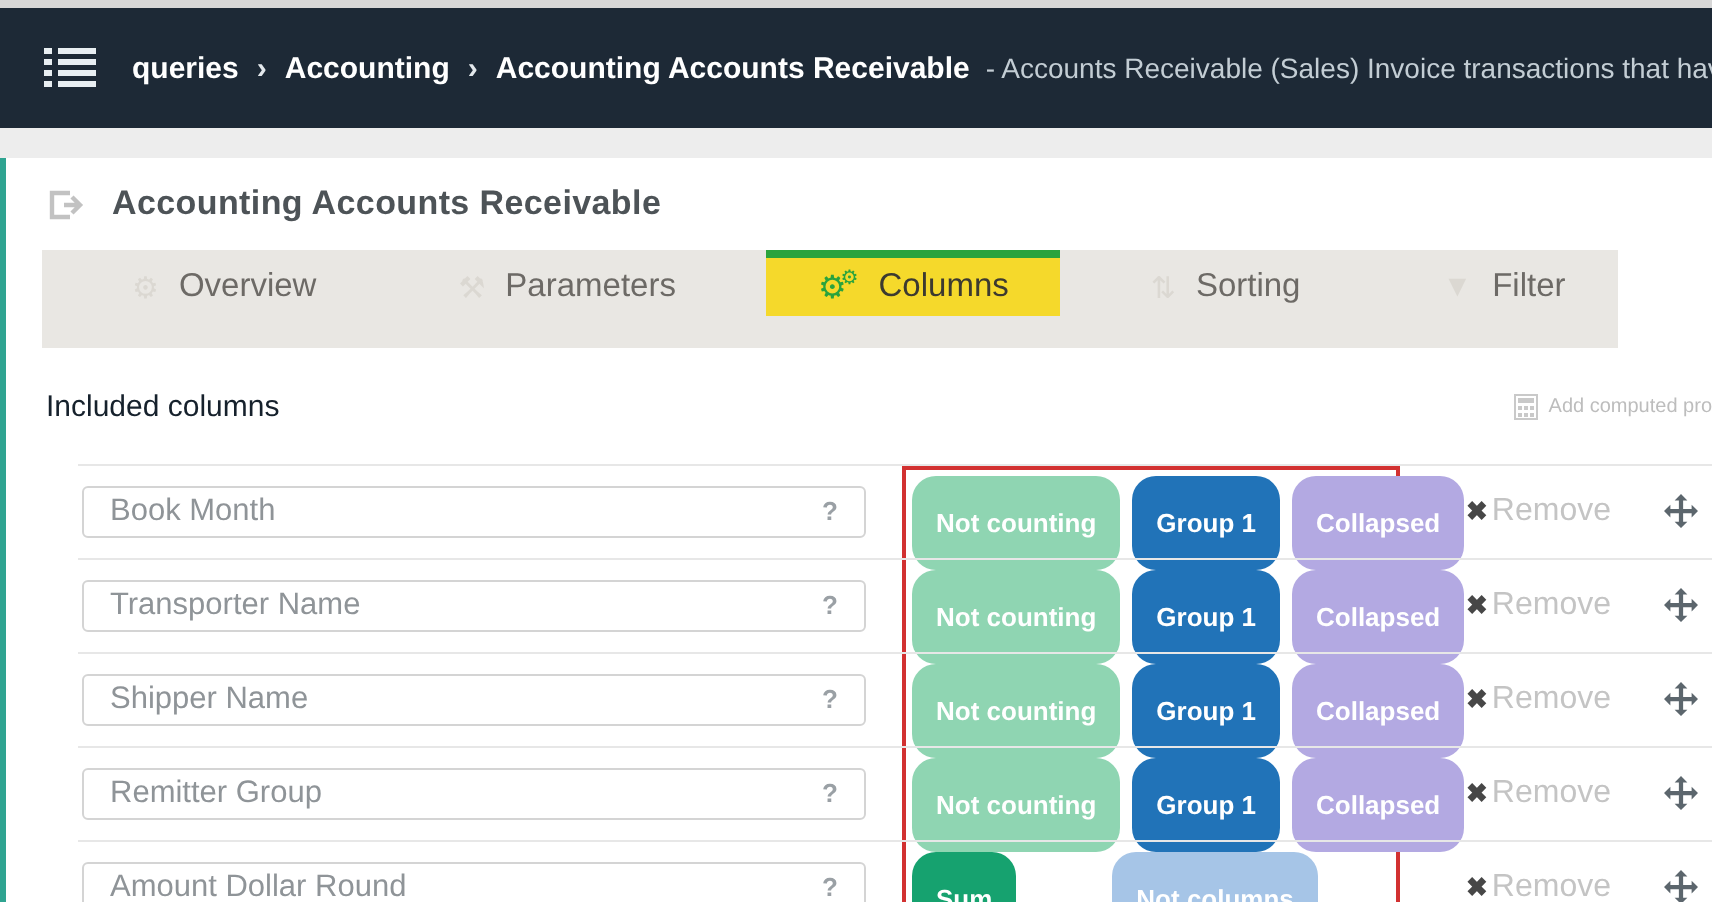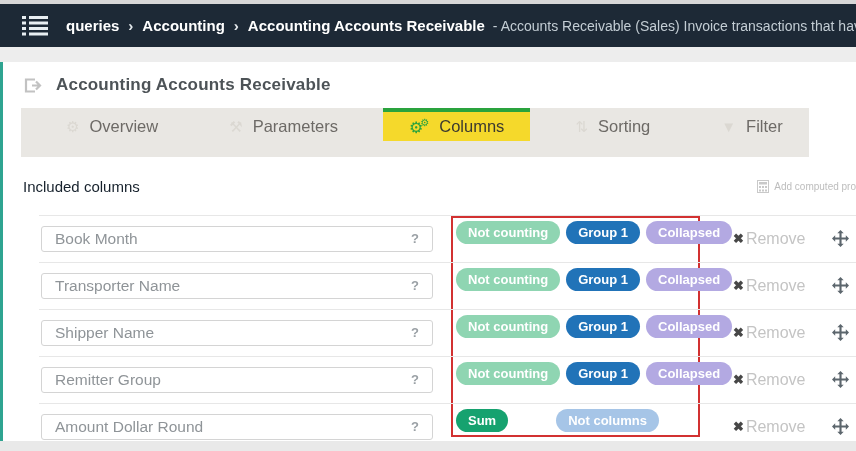--- a/index.html
+++ b/index.html
@@ -1,21 +1,21 @@
 <!DOCTYPE html>
 <html><head>
 <meta charset="utf-8">
 <style>
   * { margin:0; padding:0; box-sizing:border-box; }
   html,body { width:856px; height:451px; overflow:hidden;
     font-family:"Liberation Sans", sans-serif; background:#e9e9e9; }
 
   
   .top-strip { height:4px; background:#d7d7d7; }
-  .app-header { height:43px; background:#1d2936; display:flex; align-items:center;
+  .app-header { height:60px; background:#1d2936; display:flex; align-items:center;
     padding:0 10px 0 22px; white-space:nowrap; overflow:hidden; }
   .burger { width:26px; height:20px; margin-right:18px; flex:0 0 auto; cursor:pointer; }
   .breadcrumb { display:flex; align-items:center; gap:9px; font-size:15px; font-weight:bold;
     color:#fff; flex:0 0 auto; }
   .crumb { color:#ffffff; cursor:pointer; }
   .crumb-sep { color:#e3e8ec; font-size:15px; font-weight:bold; }
   .crumb-desc { color:#c3cdd4; font-weight:normal; font-size:14px; margin-left:8px; }
   .sub-strip { height:15px; background:#ededed; }
 
   
@@ -46,21 +46,21 @@
     border-top:1px solid #e7e7e7; }
   .input-box { width:392px; height:26px; border:1px solid #d4d4d4; border-radius:3px;
     background:#fff; display:flex; align-items:center; justify-content:space-between;
     padding:0 13px; cursor:text; }
   .input-text { font-size:15.5px; color:#8f9498; }
   .help { font-size:13px; font-weight:bold; color:#9aa0a5; cursor:pointer; }
 
   .badges-zone { width:249px; margin-left:18px; align-self:flex-start; padding:6px 0 0 5px;
     display:flex; gap:6px; }
   .badge { border-radius:12px; color:#ffffff; font-weight:bold; font-size:13px;
-    padding:4px 12px; line-height:15px; white-space:nowrap; cursor:pointer; }
+    padding:16px 12px; line-height:15px; white-space:nowrap; cursor:pointer; }
   .badge.gap-before { margin-left:42px; }
 
   .remove-btn { margin-left:33px; display:flex; align-items:center; gap:2px;
     font-size:16px; color:#c4c4c4; cursor:pointer; white-space:nowrap; }
   .remove-x { color:#474747; font-size:13px; font-weight:bold; }
 
   .drag-handle { margin-left:auto; margin-right:7px; width:17px; height:17px; cursor:move; flex:0 0 auto; }
 
   .red-box { position:absolute; left:448px; top:1px; width:249px; height:221px;
     border:2px solid #d23131; pointer-events:none; }

